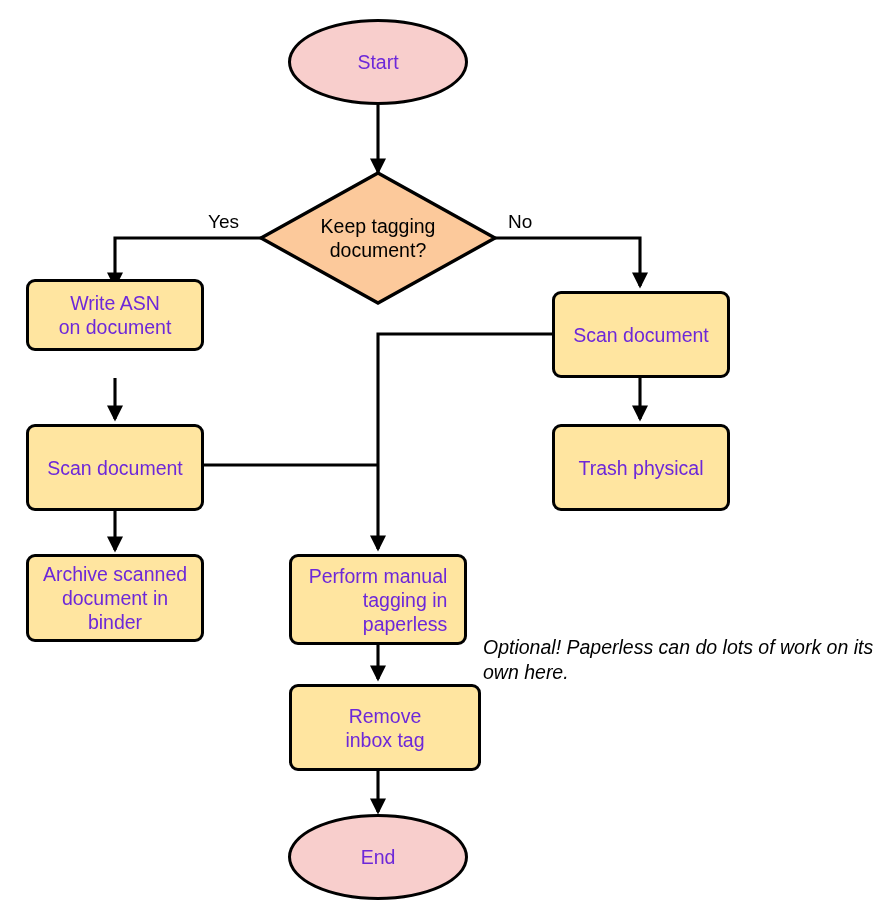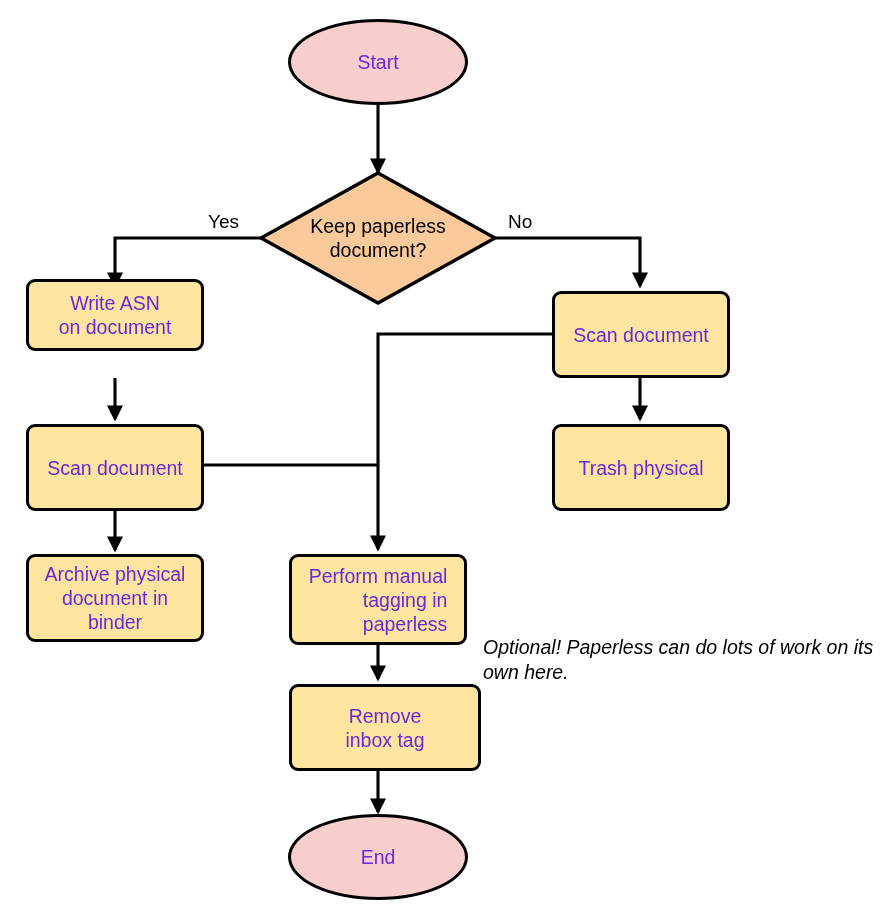--- a/index.html
+++ b/index.html
@@ -121,34 +121,34 @@
 
     <path d="M 378 770 L 378 812" stroke="#000000" stroke-width="3.1" fill="none" marker-end="url(#arrow)"></path>
   </svg>
 
   <div class="node terminal" style="left:288px; top:19px; width:180px; height:86px;">Start</div>
 
   <div class="decision-wrap" style="left:258px; top:170px; width:240px; height:136px;">
     <svg width="240" height="136" viewBox="0 0 240 136" xmlns="http://www.w3.org/2000/svg">
       <polygon points="120,3 237,68 120,133 3,68" fill="#fcc99b" stroke="#000000" stroke-width="3.4" stroke-linejoin="miter"></polygon>
     </svg>
-    <span class="decision-label">Keep paperless
+    <span class="decision-label">Keep tagging
 document?</span>
   </div>
 
   <div class="edge-label" style="left:208px; top:211px;">Yes</div>
 
   <div class="edge-label" style="left:508px; top:211px;">No</div>
 
   <div class="node process" style="left:26px; top:279px; width:178px; height:72px;">Write ASN
 on document</div>
 
   <div class="node process" style="left:26px; top:424px; width:178px; height:87px;">Scan document</div>
 
-  <div class="node process" style="left:26px; top:554px; width:178px; height:88px;">Archive physical
+  <div class="node process" style="left:26px; top:554px; width:178px; height:88px;">Archive scanned
 document in
 binder</div>
 
   <div class="node process" style="left:552px; top:291px; width:178px; height:87px;">Scan document</div>
 
   <div class="node process" style="left:552px; top:424px; width:178px; height:87px;">Trash physical</div>
 
   <div class="node process" style="left:289px; top:554px; width:178px; height:91px;text-align:right;">Perform manual
 tagging in
 paperless</div>

